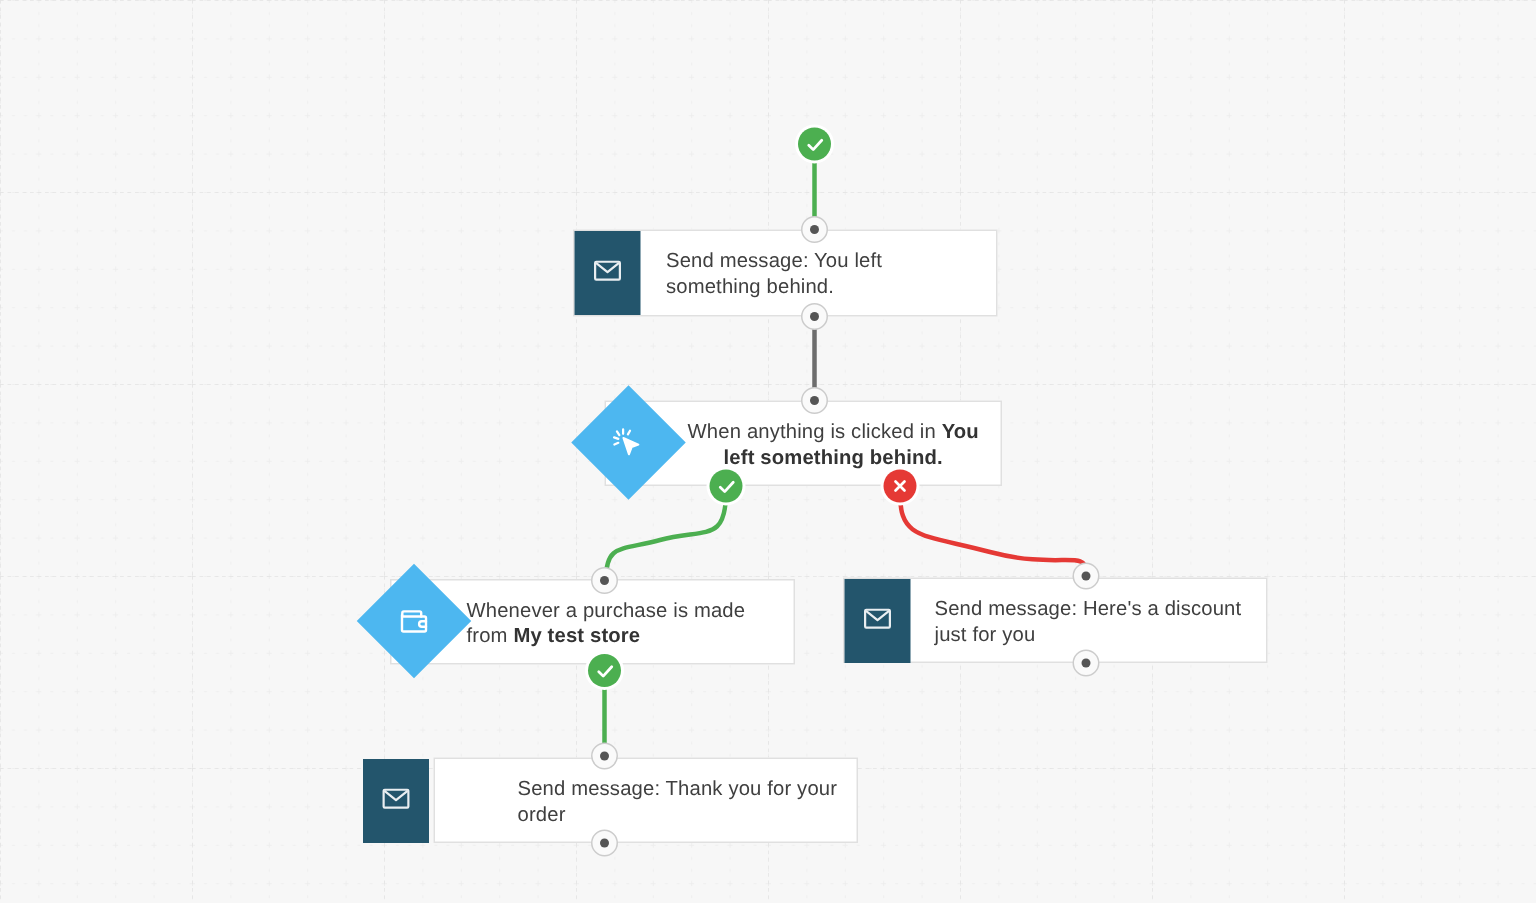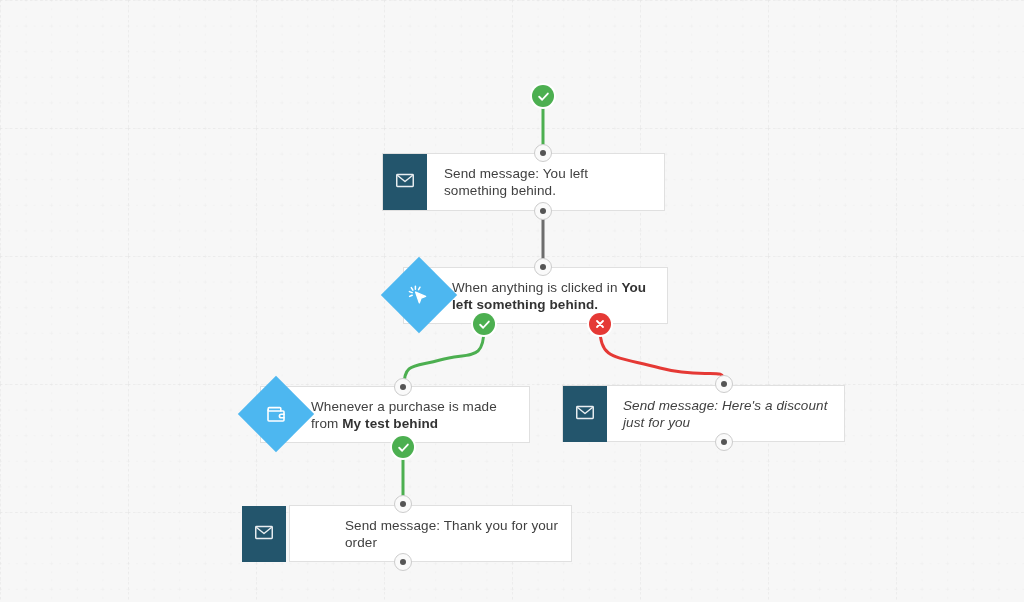--- a/index.html
+++ b/index.html
@@ -233,21 +233,21 @@
           <path d="M3.6 6.8 L12 13.6 L20.4 6.8"></path>
         </svg>
       </span>
     </div>
     <div class="port" style="left:152px; top:-9px;"></div>
     <div class="port" style="left:152px; top:49px;"></div>
   </div>
 
   <div class="node" style="left:392px; top:267px; width:276px; height:57px;">
     <div class="node-card" style="position:absolute; left:11px; top:0; width:265px; height:57px;">
-      <div class="node-label" style="padding-left:48px; padding-right:8px;">
+      <div class="node-label" style="padding-left:48px; padding-right:8px;text-align:center;">
         <span>When anything is clicked in </span><b>You left something behind.</b>
       </div>
     </div>
     <div class="diamond" style="left:0px; top:1px;">
       <span class="glyph">
         <svg width="24" height="24" viewBox="0 0 24 24" fill="none" stroke="#ffffff" stroke-width="1.5" stroke-linecap="round">
           <path d="M8.4 3.2 L8.4 6.2 M4.3 4.6 L5.9 7.1 M2.4 8.6 L5.2 9.6
                    M2.6 13.4 L5.2 12.2 M13 4.2 L11.6 6.6"></path>
           <path d="M8.6 9 L18.6 13.4 L14.1 15.1 L12.3 19.9 Z" fill="#ffffff" stroke="#ffffff" stroke-width="1.3" stroke-linejoin="round"></path>
         </svg>
@@ -262,42 +262,42 @@
   </div>
   <div class="badge no" style="left:589px; top:313px;">
     <svg width="12" height="12" viewBox="0 0 24 24" fill="none" stroke="#ffffff" stroke-width="3.6" stroke-linecap="round">
       <path d="M6 6 L18 18 M18 6 L6 18"></path>
     </svg>
   </div>
 
   <div class="node" style="left:249px; top:386px; width:281px; height:57px;">
     <div class="node-card" style="position:absolute; left:11px; top:0; width:270px; height:57px;">
       <div class="node-label" style="padding-left:50px; padding-right:8px;">
-        <span>Whenever a purchase is made from </span><b>My test behind</b>
+        <span>Whenever a purchase is made from </span><b>My test store</b>
       </div>
     </div>
     <div class="diamond" style="left:0px; top:1px;">
       <span class="glyph">
         <svg width="24" height="24" viewBox="0 0 24 24" fill="none" stroke="#ffffff" stroke-width="1.6" stroke-linejoin="round" stroke-linecap="round">
           <path d="M4 8.2 L4 18 a1 1 0 0 0 1 1 h14 a1 1 0 0 0 1 -1 V10
                    a1 1 0 0 0 -1 -1 H5 a1 1 0 0 1 -1 -1 Z"></path>
           <path d="M4.2 8.2 V6.6 a1 1 0 0 1 1 -1 h10.6 a1 1 0 0 1 1 1 V9"></path>
           <path d="M20 12.2 h-2.8 a1.8 1.8 0 0 0 0 3.6 H20"></path>
         </svg>
       </span>
     </div>
     <div class="port" style="left:145px; top:-8px;"></div>
   </div>
   <div class="badge ok" style="left:392px; top:436px;">
     <svg width="13" height="13" viewBox="0 0 24 24" fill="none" stroke="#ffffff" stroke-width="3.4" stroke-linecap="round" stroke-linejoin="round">
       <path d="M4 12.5 L9.5 18 L20 6.5"></path>
     </svg>
   </div>
 
-  <div class="node" style="left:562px; top:385px; width:283px; height:57px;font-style:italic;">
+  <div class="node" style="left:562px; top:385px; width:283px; height:57px;">
     <div class="node-card" style="position:absolute; left:0px; top:0; width:283px; height:57px;">
       <div class="node-label" style="padding-left:60px; padding-right:10px;">
         <span>Send message: Here's a discount just for you</span>
       </div>
     </div>
     <div class="square" style="left:1px; top:1px;">
       <span>
         <svg width="22" height="22" viewBox="0 0 24 24" fill="none" stroke="#e9eef1" stroke-width="1.6" stroke-linejoin="round">
           <rect x="3" y="6" width="18" height="13" rx="0.8"></rect>
           <path d="M3.6 6.8 L12 13.6 L20.4 6.8"></path>

